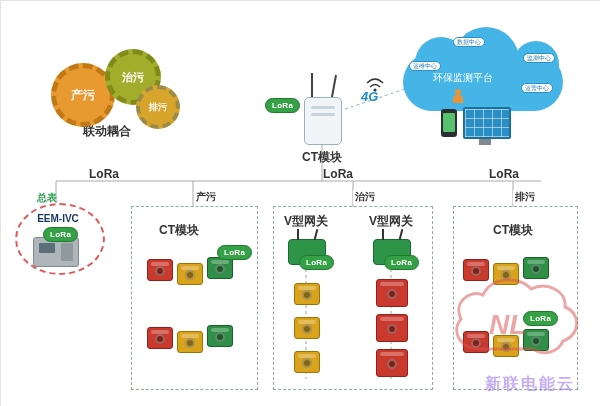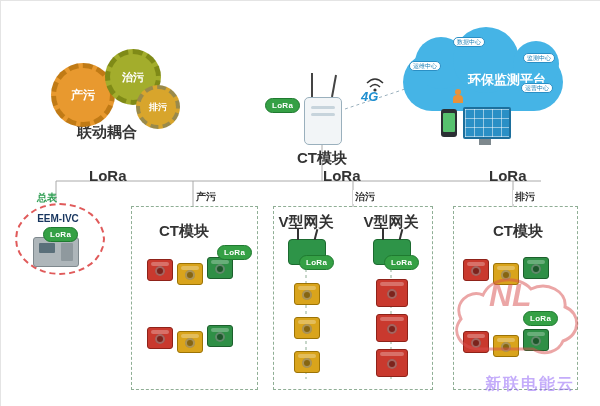--- a/index.html
+++ b/index.html
@@ -2,21 +2,21 @@
 <html><head>
 <meta charset="utf-8">
 <style>
   html,body{margin:0;padding:0;background:#fff;}
   #canvas{
     position:relative;width:600px;height:406px;margin:0 auto;
     background:#fff;border:1px solid #e4e4e4;overflow:hidden;
     font-family:"Liberation Sans","DejaVu Sans",sans-serif;color:#333;
   }
   .abs{position:absolute;}
-  .lbl{font-size:15px;color:#333;white-space:nowrap;}
+  .lbl{font-size:12px;color:#333;white-space:nowrap;}
   .lbl-c{text-align:center;}
   .lora-badge{
     position:absolute;display:inline-block;background:#35a045;color:#fff;
     font-size:8px;font-weight:bold;line-height:11px;padding:1px 6px;
     border-radius:9px;border:1px solid #1f7a30;z-index:6;letter-spacing:.3px;
   }
   
   .gear{
     position:absolute;border-radius:50%;display:flex;align-items:center;justify-content:center;
     color:#fff;font-weight:bold;z-index:2;
@@ -30,21 +30,21 @@
     border:1px solid #9ab0bd;border-radius:5px;z-index:3;
   }
   .gw-device::before{content:"";position:absolute;left:6px;top:8px;right:6px;height:3px;background:#c7d4dc;border-radius:2px;}
   .gw-device::after{content:"";position:absolute;left:6px;top:15px;right:6px;height:3px;background:#c7d4dc;border-radius:2px;}
   
   .cloud-blob{position:absolute;background:#45b4e6;border-radius:50%;}
   .cloud-node{
     position:absolute;background:#fff;border:1px solid #2a8fc5;color:#1d7fb5;
     font-size:6px;line-height:8px;padding:0 3px;border-radius:7px;white-space:nowrap;z-index:5;
   }
-  .cloud-title{position:absolute;color:#fff;font-size:13px;font-weight:bold;z-index:5;white-space:nowrap;margin-left:35px;}
+  .cloud-title{position:absolute;color:#fff;font-size:10px;font-weight:normal;z-index:5;white-space:nowrap;}
   
   .gbox{position:absolute;border:1px dashed #8fae95;background:transparent;z-index:1;}
   .box-title{position:absolute;font-size:10px;font-weight:bold;color:#333;z-index:4;background:#fff;padding:0 2px;}
   
   .ct{position:absolute;width:24px;height:20px;border-radius:3px;z-index:5;}
   .ct::before{content:"";position:absolute;left:50%;top:55%;transform:translate(-50%,-50%);
     width:10px;height:10px;border-radius:50%;background:rgba(0,0,0,.38);
     box-shadow:inset 0 0 0 2px rgba(255,255,255,.3);}
   .ct::after{content:"";position:absolute;left:3px;right:3px;top:2px;height:4px;border-radius:2px;background:rgba(255,255,255,.28);}
   .ct-red{background:#c9392e;border:1px solid #8f2219;}
@@ -70,21 +70,21 @@
     background-image:linear-gradient(rgba(255,255,255,.5) 1px,transparent 1px),linear-gradient(90deg,rgba(255,255,255,.5) 1px,transparent 1px);
     background-size:9px 9px;}
   .monitor::after{content:"";position:absolute;left:14px;bottom:-8px;width:12px;height:6px;background:#7e888d;}
   .person{position:absolute;left:452px;top:88px;width:10px;height:14px;z-index:6;}
   .person::before{content:"";position:absolute;left:2px;top:0;width:6px;height:6px;border-radius:50%;background:#e8923a;}
   .person::after{content:"";position:absolute;left:0;top:6px;width:10px;height:8px;border-radius:4px 4px 0 0;background:#e8923a;}
   .g4{position:absolute;left:360px;top:88px;font-size:13px;font-weight:bold;font-style:italic;color:#1f8fd0;z-index:5;}
   
   .wm{position:absolute;right:8px;bottom:8px;width:150px;height:130px;opacity:.5;z-index:7;pointer-events:none;}
   .wm-text{position:absolute;left:12px;bottom:4px;width:150px;text-align:center;font-size:16px;font-weight:bold;color:#8b5cf6;letter-spacing:2px;white-space:nowrap;}
-  .wm-logo-text{position:absolute;left:46px;top:8px;font-size:32px;font-weight:bold;font-style:italic;color:#d94f4f;}
+  .wm-logo-text{position:absolute;left:46px;top:40px;font-size:28px;font-weight:bold;font-style:italic;color:#d94f4f;}
   svg.lines{position:absolute;left:0;top:0;z-index:0;pointer-events:none;}
   svg.over{z-index:4;}
 </style>
 </head>
 <body>
 
 <div id="canvas">
 
   <svg class="lines" width="600" height="406">
     <line x1="55" y1="180" x2="540" y2="180" stroke="#aaa" stroke-width="1"></line>

